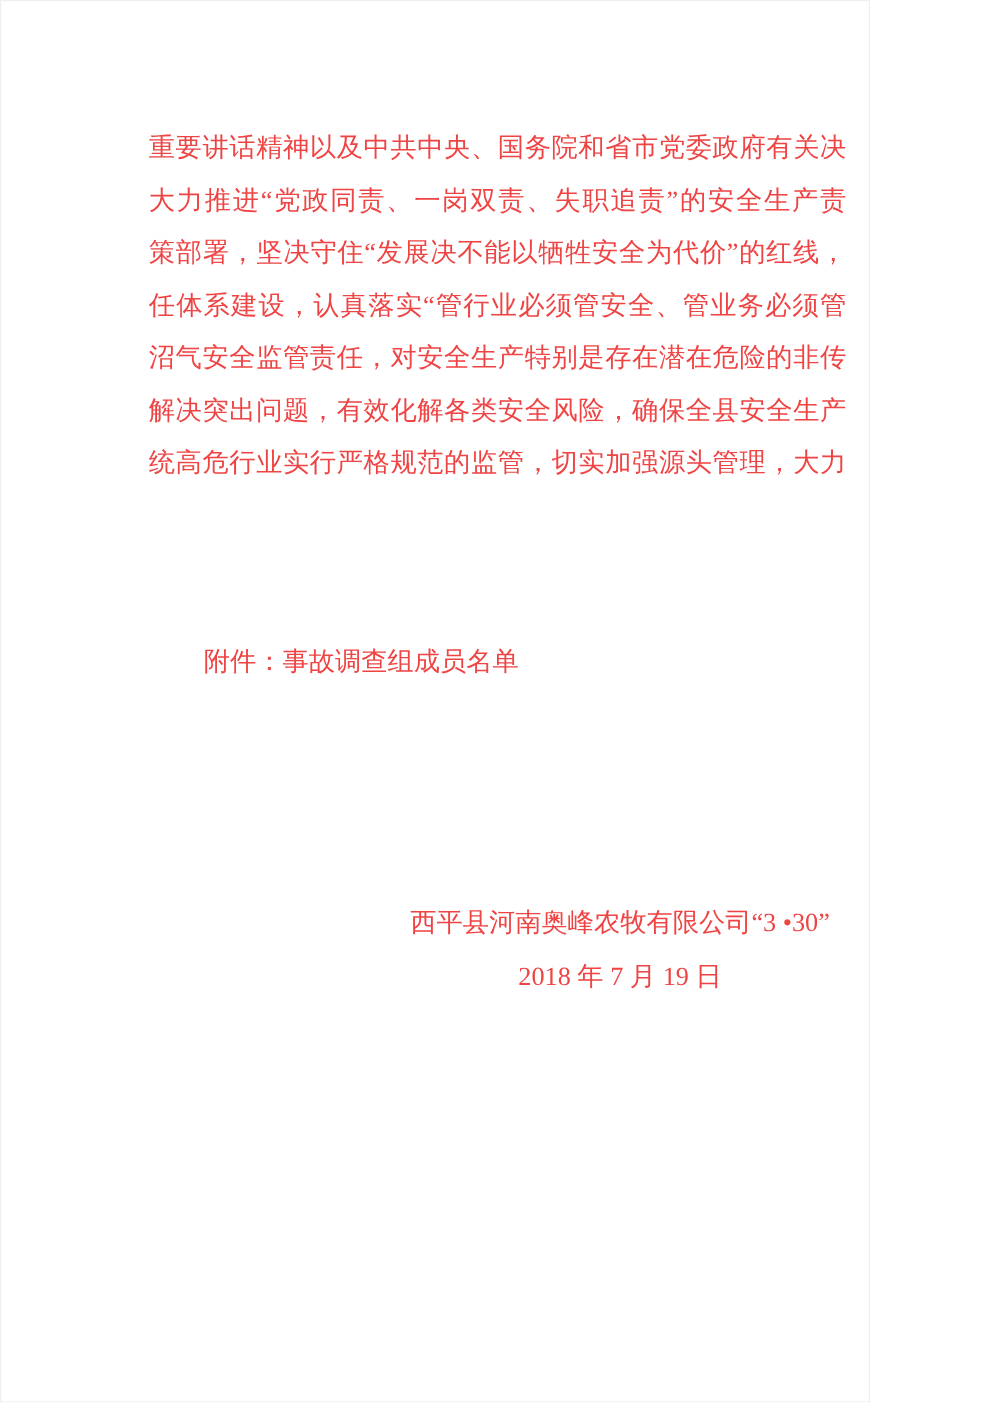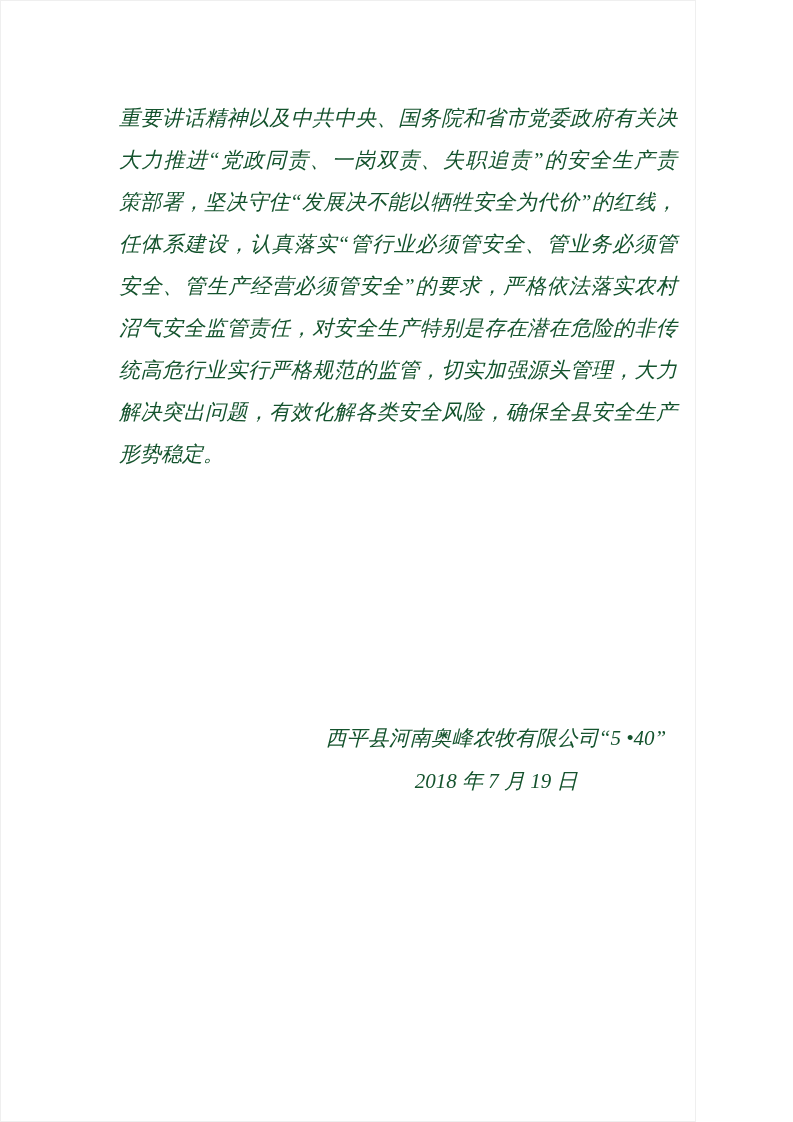--- a/index.html
+++ b/index.html
@@ -8,23 +8,22 @@
     background: #ffffff;
   }
   .page {
     position: relative;
     width: 696px;
     height: 1122px;
     background: #ffffff;
     border: 1px solid #efefef;
     box-sizing: border-box;
     font-family: "Liberation Serif", "DejaVu Serif", serif;
-    color: #14532d;
+    color: #ef4444;
     overflow: hidden;
-    font-style: italic;
   }
   .body-text {
     position: absolute;
     left: 118px;
     top: 96px;
     width: 558px;
     font-size: 21px;
     line-height: 42px;
   }
   .body-text .line {
@@ -62,26 +61,25 @@
 </head>
 <body>
 
 <div class="page">
 
   <div class="body-text">
     <div class="line just">重要讲话精神以及中共中央、国务院和省市党委政府有关决</div>
     <div class="line just">大力推进“党政同责、一岗双责、失职追责”的安全生产责</div>
     <div class="line just">策部署，坚决守住“发展决不能以牺牲安全为代价”的红线，</div>
     <div class="line just">任体系建设，认真落实“管行业必须管安全、管业务必须管</div>
-    <div class="line just">安全、管生产经营必须管安全”的要求，严格依法落实农村</div>
     <div class="line just">沼气安全监管责任，对安全生产特别是存在潜在危险的非传</div>
+    <div class="line just">解决突出问题，有效化解各类安全风险，确保全县安全生产</div>
     <div class="line just">统高危行业实行严格规范的监管，切实加强源头管理，大力</div>
-    <div class="line just">解决突出问题，有效化解各类安全风险，确保全县安全生产</div>
-    <div class="line">形势稳定。</div>
   </div>
 
+  <div class="attachment">附件：事故调查组成员名单</div>
 
   <div class="signature">
-    <div class="sig-line">西平县河南奥峰农牧有限公司“5 •40”</div>
+    <div class="sig-line">西平县河南奥峰农牧有限公司“3 •30”</div>
     <div class="sig-line">2018 年 7 月 19 日</div>
   </div>
 
 </div>
 
 </body></html>

